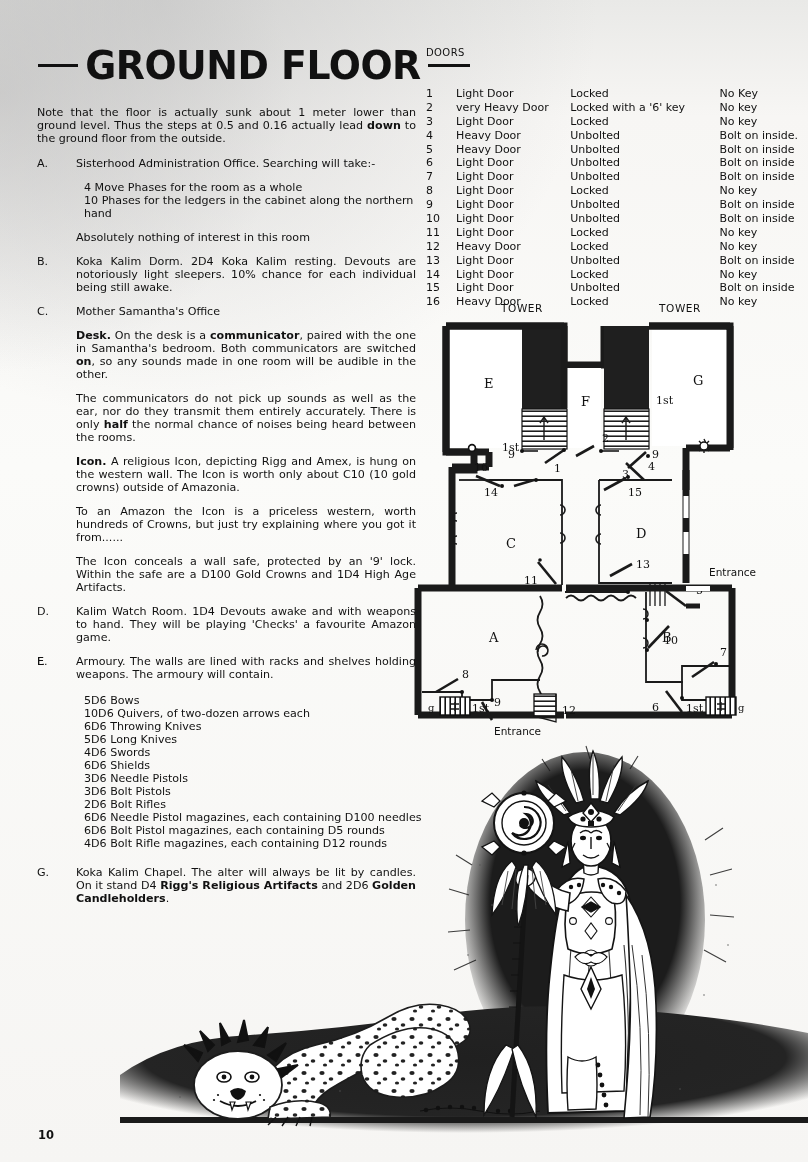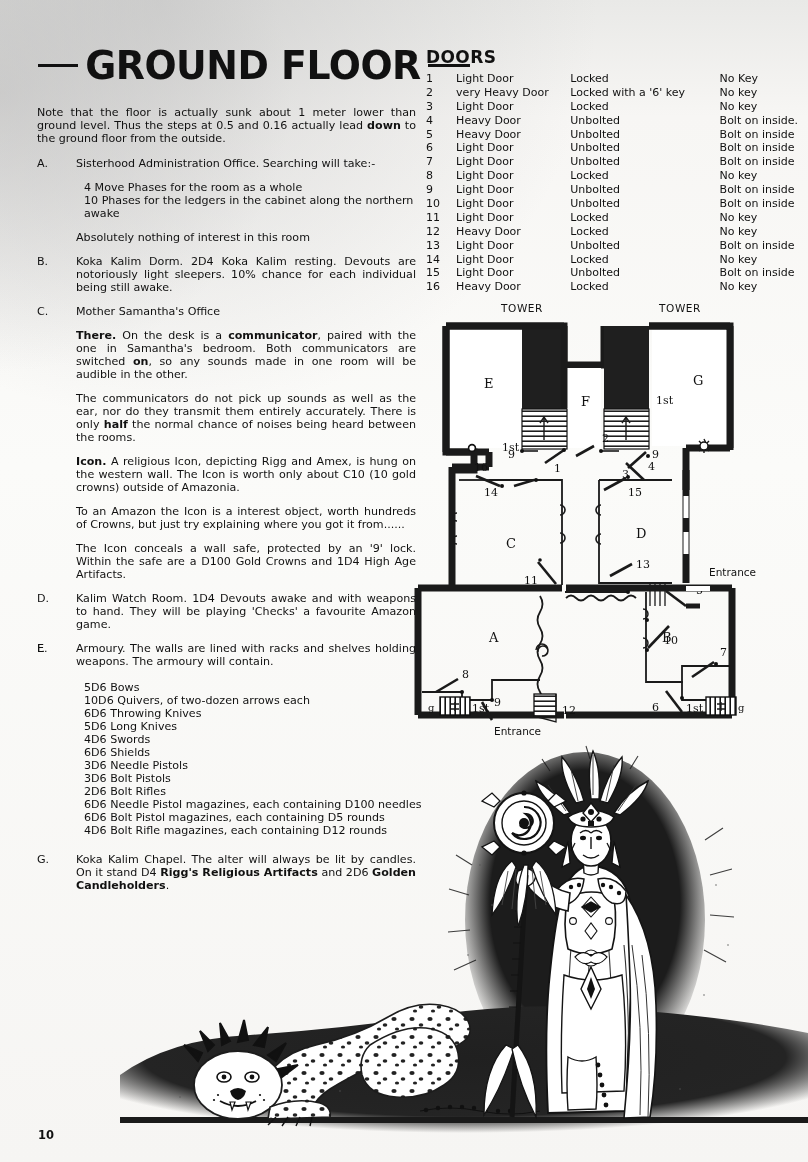--- a/index.html
+++ b/index.html
@@ -53,21 +53,21 @@
   .item p:last-child{ margin-bottom:0; }
   .plain-list{ margin:8px; padding:0; list-style:none; text-align:left; }
   .plain-list li{ white-space:nowrap; }
   b{ font-weight:700; }
 
   
   .doors{
     position:absolute; left:426px; top:47px; width:372px;
   }
   .doors h2{
-    margin:0 0 5px 0; font-size:17px; font-weight:700; letter-spacing:.4px;
+    margin:0 0 29px 0; font-size:10px; font-weight:400; letter-spacing:.4px;
   }
   table.doors-tbl{ border-collapse:collapse; font-size:11px; line-height:13.3px; }
   table.doors-tbl td{ padding:0 0 0.6px 0; vertical-align:top; white-space:nowrap; }
   td.c-num{ width:36px; }
   td.c-type{ width:122px; }
   td.c-state{ width:162px; }
   td.c-key{ width:auto; }
 
   
   .plan{
@@ -103,42 +103,42 @@
     <div class="left-col">
 
       <p class="para"><span>Note that the floor is actually sunk about 1 meter lower than ground level. Thus the steps at 0.5 and 0.16 actually lead </span><b>down</b><span> to the ground floor from the outside.</span></p>
 
       <div class="item">
         <span class="ltr">A.</span>
         <p>Sisterhood Administration Office. Searching will take:-</p>
         <ul class="plain-list">
           <li>4 Move Phases for the room as a whole</li>
           <li>10 Phases for the ledgers in the cabinet along the northern</li>
-          <li>awake</li>
+          <li>hand</li>
         </ul>
         <p style="margin-top:11px">Absolutely nothing of interest in this room</p>
       </div>
 
       <div class="item">
         <span class="ltr">B.</span>
         <p>Koka Kalim Dorm. 2D4 Koka Kalim resting. Devouts are notoriously light sleepers. 10% chance for each individual being still awake.</p>
       </div>
 
       <div class="item">
         <span class="ltr">C.</span>
         <p>Mother Samantha's Office</p>
 
 
-        <p><b>There.</b><span> On the desk is a </span><b>communicator</b><span>, paired with the one in Samantha's bedroom. Both communicators are switched </span><b>on</b><span>, so any sounds made in one room will be audible in the other.</span></p>
+        <p><b>Desk.</b><span> On the desk is a </span><b>communicator</b><span>, paired with the one in Samantha's bedroom. Both communicators are switched </span><b>on</b><span>, so any sounds made in one room will be audible in the other.</span></p>
 
         <p><span>The communicators do not pick up sounds as well as the ear, nor do they transmit them entirely accurately. There is only </span><b>half</b><span> the normal chance of noises being heard between the rooms.</span></p>
 
         <p><b>Icon.</b><span> A religious Icon, depicting Rigg and Amex, is hung on the western wall. The Icon is worth only about C10 (10 gold crowns) outside of Amazonia.</span></p>
 
-        <p>To an Amazon the Icon is a interest object, worth hundreds of Crowns, but just try explaining where you got it from......</p>
+        <p>To an Amazon the Icon is a priceless western, worth hundreds of Crowns, but just try explaining where you got it from......</p>
 
         <p>The Icon conceals a wall safe, protected by an '9' lock. Within the safe are a D100 Gold Crowns and 1D4 High Age Artifacts.</p>
       </div>
 
       <div class="item">
         <span class="ltr">D.</span>
         <p>Kalim Watch Room. 1D4 Devouts awake and with weapons to hand. They will be playing 'Checks' a favourite Amazon game.</p>
       </div>
 
       <div class="item">

